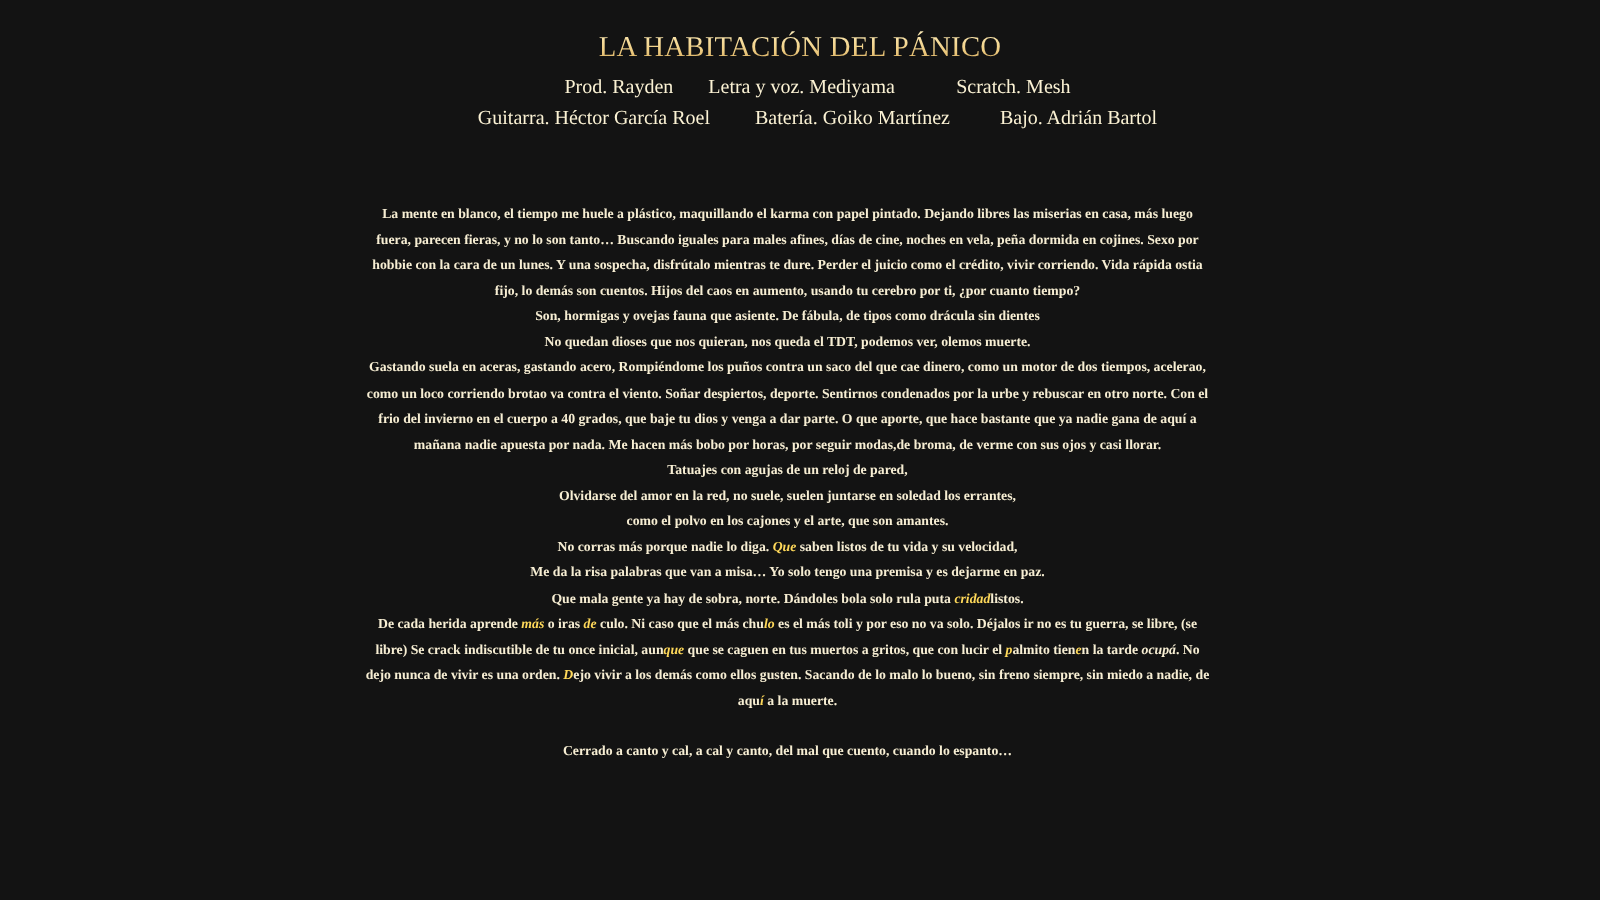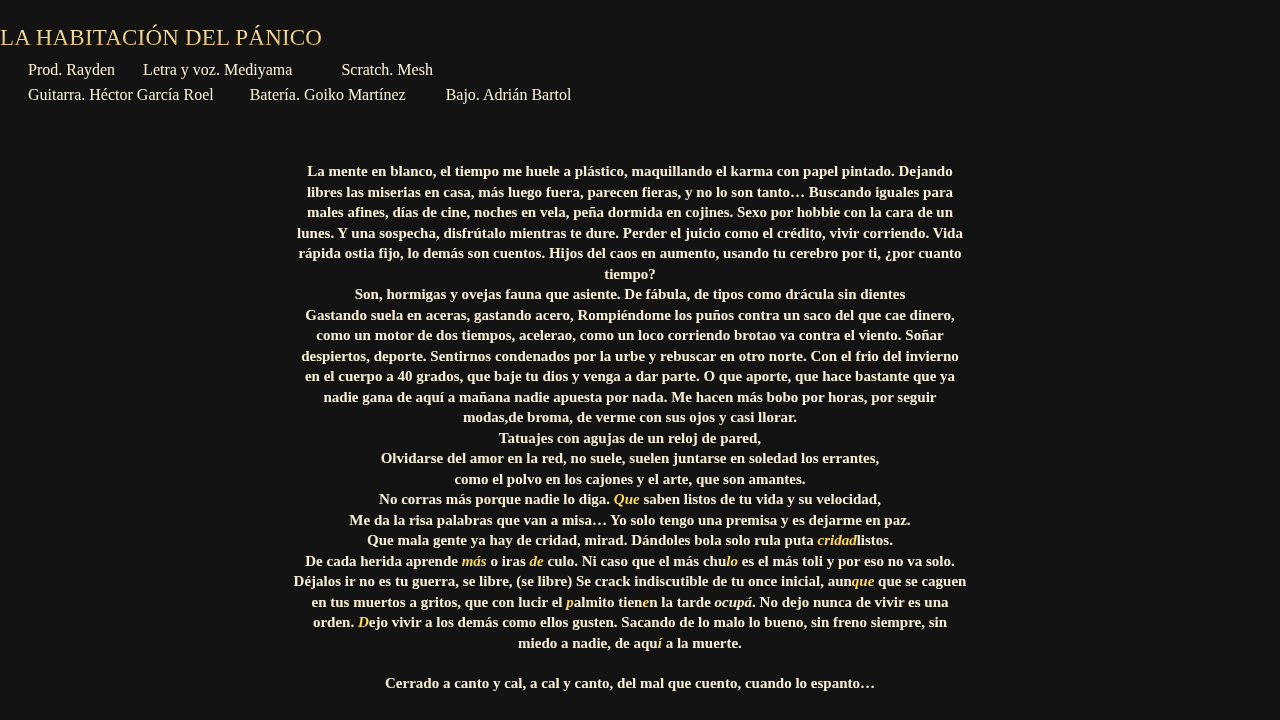--- a/index.html
+++ b/index.html
@@ -13,21 +13,21 @@
     body {
       font-family: "Liberation Serif", "DejaVu Serif", serif;
       color: #f5ecd2;
       position: relative;
     }
     .header {
       position: absolute;
       top: 22px;
       left: 0;
       width: 1280px;
-      text-align: left;
+      text-align: center;
     }
     .title {
       font-size: 23px;
       line-height: 32px;
       letter-spacing: 0.2px;
       background: linear-gradient(to bottom, #fff1c2 0%, #f0cf85 55%, #c99a4a 100%);
       -webkit-background-clip: text;
       background-clip: text;
       color: transparent;
       display: inline-block;
@@ -47,21 +47,21 @@
     .credits-row.r1 .c2 { margin-right: 45px; }
     .credits-row.r2 .c1 { margin-right: 32px; }
     .credits-row.r2 .c2 { margin-right: 36px; }
 
     .lyrics {
       position: absolute;
       top: 161px;
       left: 292px;
       width: 676px;
       text-align: center;
-      font-size: 15px;
+      font-size: 11px;
       line-height: 20.5px;
       font-weight: bold;
       color: #f7eed3;
       font-family: "Liberation Serif", serif;
     }
     .lyrics p { margin: 0; }
     .lyrics .gap { height: 20px; }
     .hl {
       color: #ffd95a;
       font-style: italic;
@@ -84,23 +84,24 @@
   <div class="credits-row r2">
     <span class="c1">Guitarra. Héctor García Roel</span>
     <span class="c2">Batería. Goiko Martínez</span>
     <span class="c3">Bajo. Adrián Bartol</span>
   </div>
 </div>
 
 <div class="lyrics">
   <p>La mente en blanco, el tiempo me huele a plástico, maquillando el karma con papel pintado. Dejando libres las miserias en casa, más luego fuera, parecen fieras, y no lo son tanto… Buscando iguales para males afines, días de cine, noches en vela, peña dormida en cojines. Sexo por hobbie con la cara de un lunes. Y una sospecha, disfrútalo mientras te dure. Perder el juicio como el crédito, vivir corriendo. Vida rápida ostia fijo, lo demás son cuentos. Hijos del caos en aumento, usando tu cerebro por ti, ¿por cuanto tiempo?</p>
   <p>Son, hormigas y ovejas fauna que asiente. De fábula, de tipos como drácula sin dientes</p>
+  <p>No quedan dioses que nos quieran, nos queda el TDT, podemos ver, olemos muerte.</p>
   <p>Gastando suela en aceras, gastando acero, Rompiéndome los puños contra un saco del que cae dinero, como un motor de dos tiempos, acelerao, como un loco corriendo brotao va contra el viento. Soñar despiertos, deporte. Sentirnos condenados por la urbe y rebuscar en otro norte. Con el frio del invierno en el cuerpo a 40 grados, que baje tu dios y venga a dar parte. O que aporte, que hace bastante que ya nadie gana de aquí a mañana nadie apuesta por nada. Me hacen más bobo por horas, por seguir modas,de broma, de verme con sus ojos y casi llorar.</p>
   <p>Tatuajes con agujas de un reloj de pared,</p>
   <p>Olvidarse del amor en la red, no suele, suelen juntarse en soledad los errantes,</p>
   <p>como el polvo en los cajones y el arte, que son amantes.</p>
   <p><span>No corras más porque nadie lo diga. </span><span class="hl">Que</span><span> saben listos de tu vida y su velocidad,</span></p>
   <p>Me da la risa palabras que van a misa… Yo solo tengo una premisa y es dejarme en paz.</p>
-  <p><span>Que mala gente ya hay de cridad, mirad. Dándoles bola solo rula puta </span><span class="hl">cridad</span><span>listos.</span></p>
+  <p><span>Que mala gente ya hay de sobra, norte. Dándoles bola solo rula puta </span><span class="hl">cridad</span><span>listos.</span></p>
   <p><span>De cada herida aprende </span><span class="hl">más</span><span> o iras </span><span class="hl">de</span><span> culo. Ni caso que el más chu</span><span class="hl">lo</span><span> es el más toli y por eso no va solo. Déjalos ir no es tu guerra, se libre, (se libre) Se crack indiscutible de tu once inicial, aun</span><span class="hl">que</span><span> que se caguen en tus muertos a gritos, que con lucir el </span><span class="hl">p</span><span>almito tien</span><span class="hl">e</span><span>n la tarde </span><span class="it">ocupá</span><span>. No dejo nunca de vivir es una orden. </span><span class="hl">D</span><span>ejo vivir a los demás como ellos gusten. Sacando de lo malo lo bueno, sin freno siempre, sin miedo a nadie, de aqu</span><span class="hl">í</span><span> a la muerte.</span></p>
   <div class="gap"></div>
   <p>Cerrado a canto y cal, a cal y canto, del mal que cuento, cuando lo espanto…</p>
 </div>
 
 </body></html>

